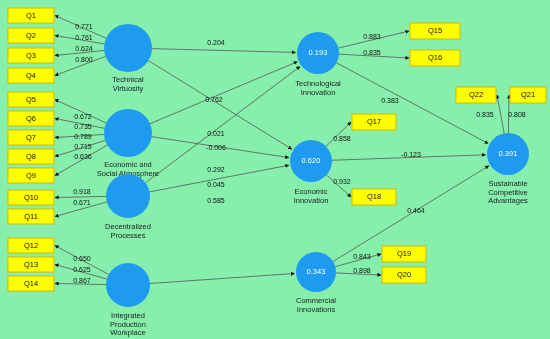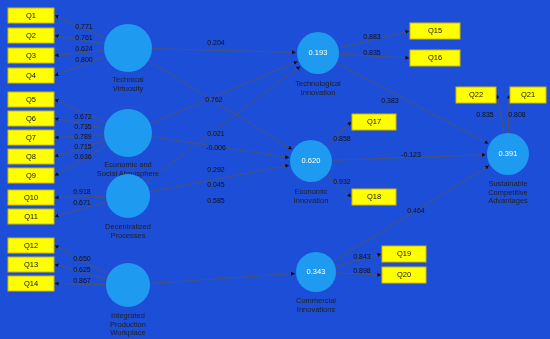--- a/index.html
+++ b/index.html
@@ -1,18 +1,18 @@
 <!DOCTYPE html>
 <html><head>
 <meta charset="utf-8">
 <style>
   html,body{margin:0;padding:0;background:#ffffff;}
   body{width:550px;height:339px;overflow:hidden;
        font-family:"Liberation Sans", sans-serif;}
-  #stage{position:relative;width:550px;height:339px;background:#1d4ed8;}
+  #stage{position:relative;width:550px;height:339px;background:#86efac;}
   svg#canvas{position:absolute;left:0;top:0;width:550px;height:339px;}
   .ind-rect{fill:#ffff00;stroke:#d4b800;stroke-width:1;}
   .ind-label{font-family:"Liberation Sans", sans-serif;font-size:7.5px;
              fill:#111;text-anchor:middle;dominant-baseline:middle;}
   .node-circle{fill:#1e9bf0;stroke:#1e9bf0;stroke-width:0;}
   .node-r2{font-family:"Liberation Sans", sans-serif;font-size:7.5px;
            fill:#ffffff;text-anchor:middle;dominant-baseline:middle;}
   .node-name{font-family:"Liberation Sans", sans-serif;font-size:7.5px;
              fill:#222;text-anchor:middle;}
   .edge{stroke:#555;stroke-width:0.8;fill:none;}

